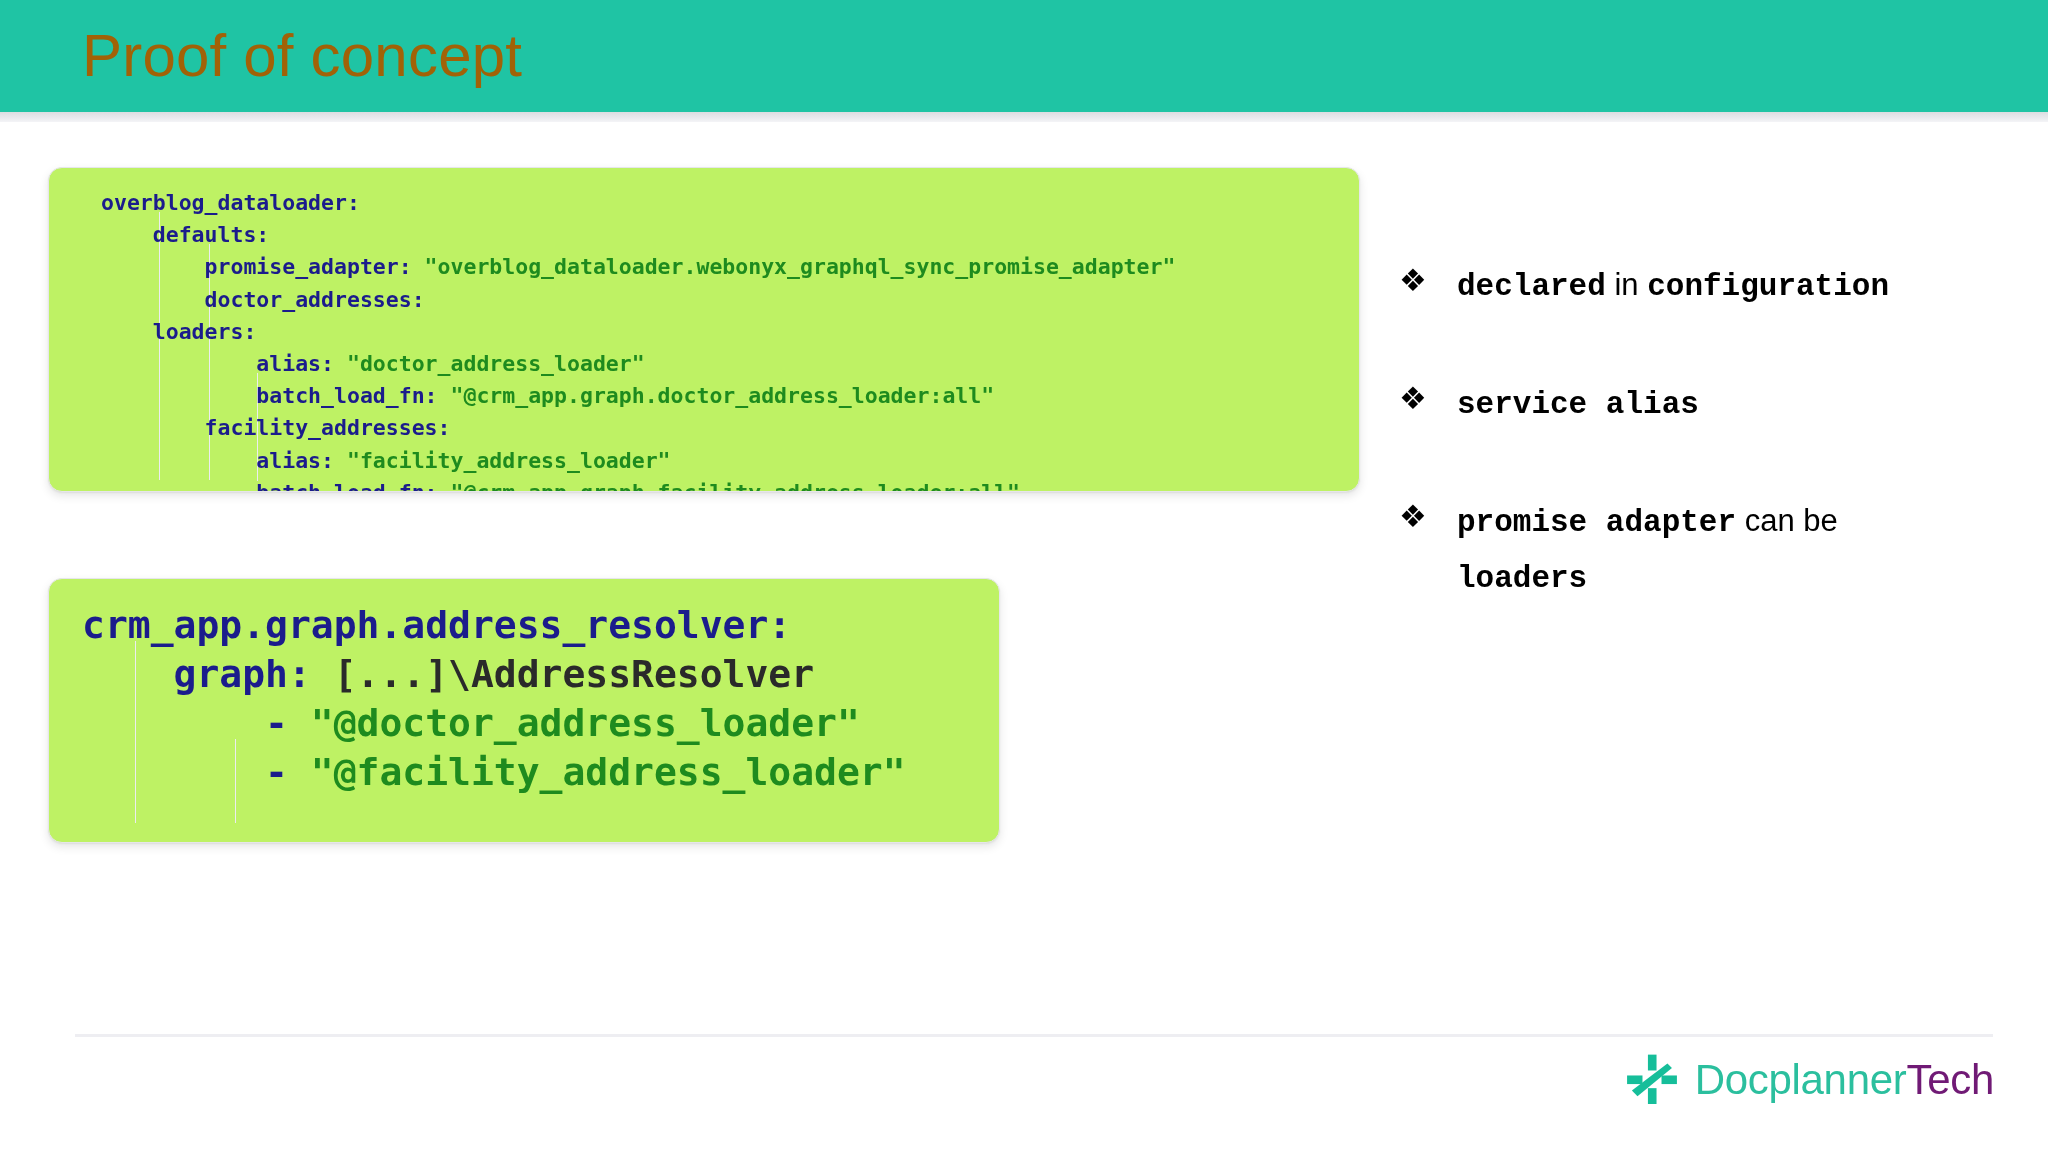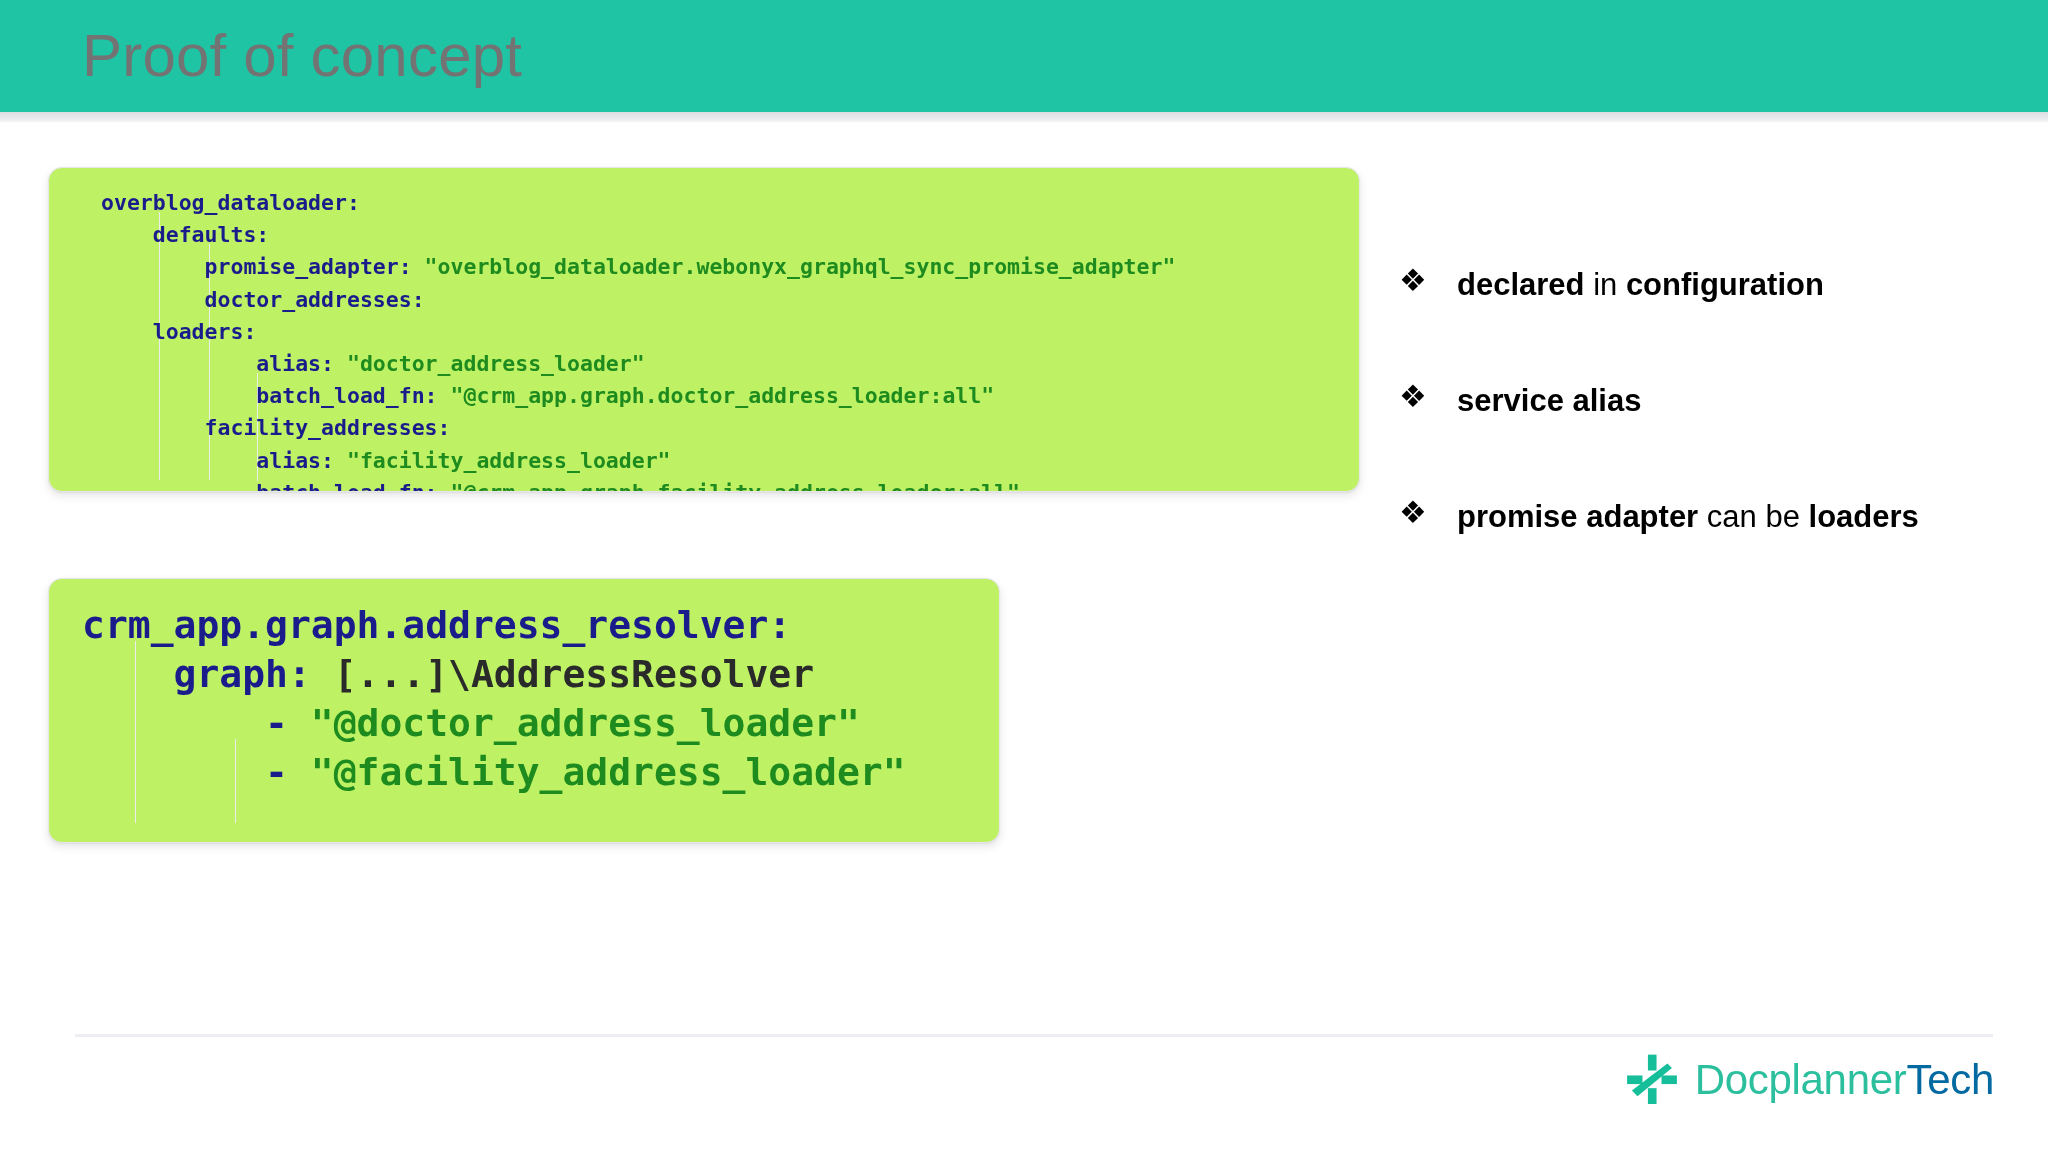--- a/index.html
+++ b/index.html
@@ -32,21 +32,21 @@
     width: 2048px;
     height: 10px;
     background: linear-gradient(to bottom, #dcdde1 0%, #e8e9ed 55%, #f4f4f7 100%);
   }
   .slide-title {
     position: absolute;
     left: 82px;
     top: 8px;
     font-size: 60px;
     font-weight: 300;
-    color: #737373;
+    color: #a16207;
     letter-spacing: 0.2px;
     line-height: 96px;
     white-space: nowrap;
   }
 
   
   .code-card {
     position: absolute;
     background: #bef264;
     border: 1px solid #e6e6ea;
@@ -133,21 +133,21 @@
     padding-left: 4px;
     box-sizing: border-box;
   }
   .bullet-text {
     font-size: 31px;
     line-height: 54px;
     color: #000000;
     font-weight: 400;
     max-width: 470px;
   }
-  .bullet-text b { font-weight: 700; }
+  .bullet-text b { font-weight: 700; font-family: Liberation Mono, monospace; }
 
   
   .footer-divider {
     position: absolute;
     left: 75px;
     top: 1034px;
     width: 1918px;
     height: 3px;
     background: #eeeef2;
   }
@@ -161,21 +161,21 @@
   }
   .logo-mark { width: 58px; height: 58px; display: block; }
   .logo-text {
     font-size: 42px;
     font-weight: 400;
     line-height: 58px;
     letter-spacing: -0.3px;
     white-space: nowrap;
   }
   .logo-text .lt-a { color: #2BBF9E; }
-  .logo-text .lt-b { color: #0369a1; }
+  .logo-text .lt-b { color: #701a75; }
 </style>
 </head>
 <body>
 
 <div class="header-band"></div>
 <div class="header-underline"></div>
 <div class="slide-title">Proof of concept</div>
 
 <div class="code-card" id="card-yaml-config">
   <div class="guides">

